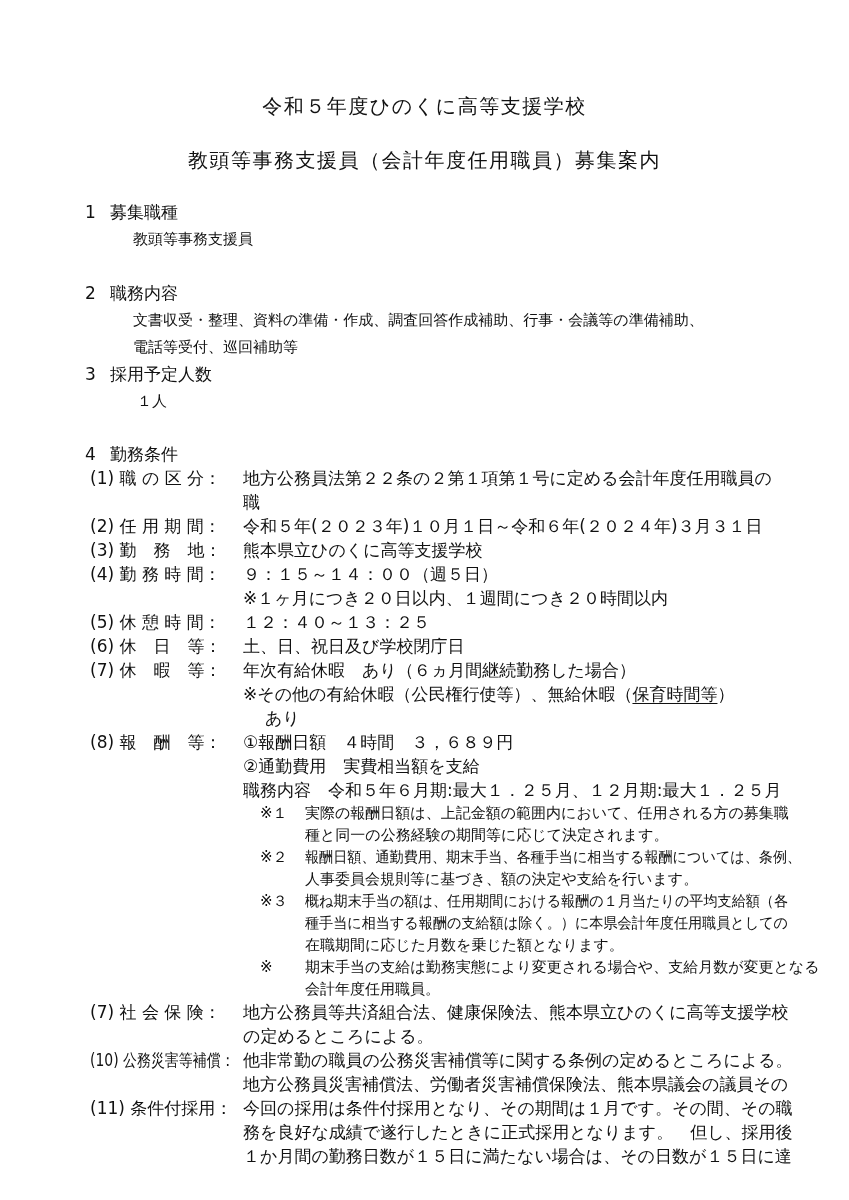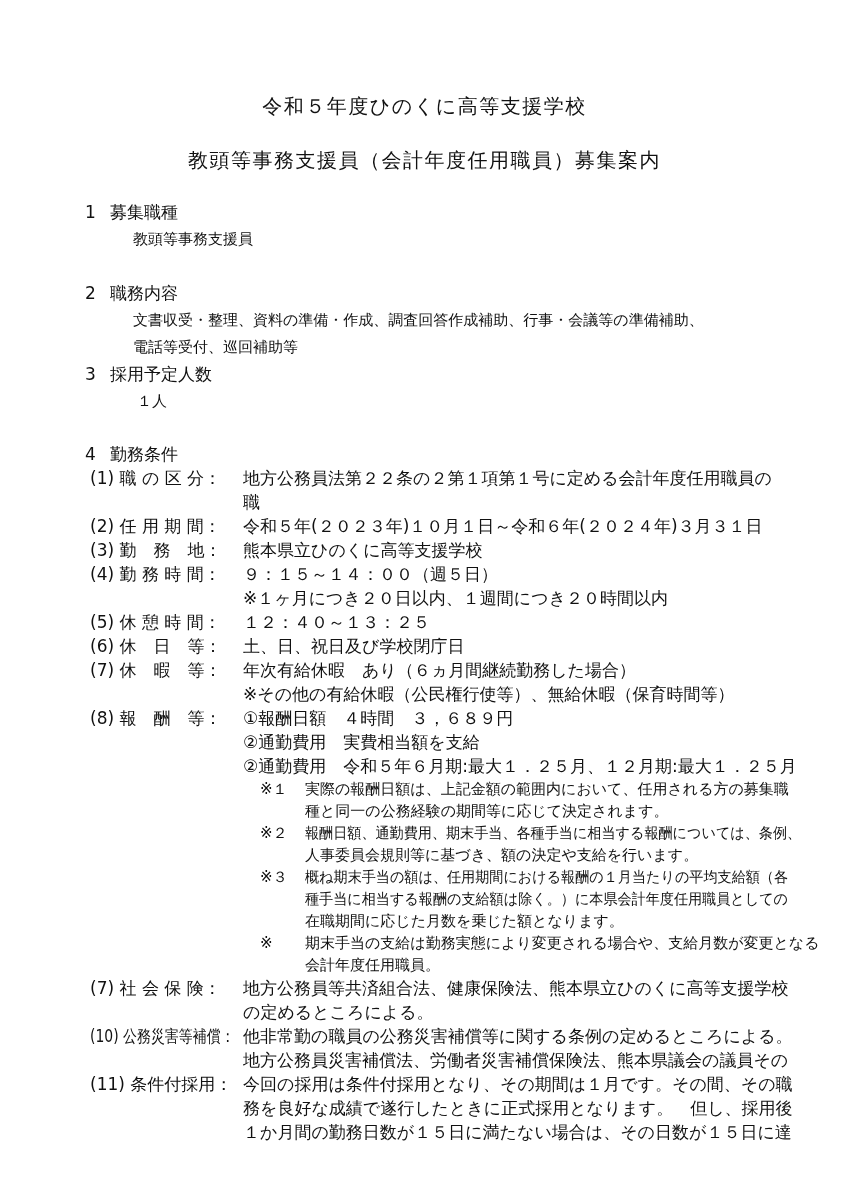--- a/index.html
+++ b/index.html
@@ -25,21 +25,21 @@
   .gap{height:27px;}
   
   .c4{font-size:17px;line-height:24px;margin-left:5px;}
   .c4 .sec-head{font-size:17px;line-height:24px;margin-left:-5px;}
   .c-row{display:flex;}
   .c-label{width:153px;flex:none;white-space:pre;overflow:visible;}
   .c-label.condensed{transform:scaleX(0.82);transform-origin:left center;}
   .c-body{flex:1;min-width:0;}
   .c-line{white-space:pre;}
   .c-note2{padding-left:22px;}
-  .u{text-underline-offset:3px;}
+  .u{text-decoration:underline;text-underline-offset:3px;}
   
   .notes{margin-left:17px;font-size:15px;line-height:22px;}
   .n-row{display:flex;}
   .n-marker{width:45px;flex:none;white-space:pre;}
   .n-body{flex:1;min-width:0;}
   .n-line{white-space:pre;}
   .condense{transform:scaleX(0.94);transform-origin:left center;}
 </style>
 </head>
 <body>
@@ -122,29 +122,30 @@
         <span class="c-body">
           <div class="c-line">土、日、祝日及び学校閉庁日</div>
         </span>
       </div>
 
       <div class="c-row">
         <span class="c-label">(7) 休　暇　等：</span>
         <span class="c-body">
           <div class="c-line">年次有給休暇　あり（６ヵ月間継続勤務した場合）</div>
           <div class="c-line"><span>※その他の有給休暇（公民権行使等）、無給休暇（</span><span class="u">保育時間等</span><span>）</span></div>
+          <div class="c-line c-note2">あり</div>
         </span>
       </div>
 
       <div class="c-row">
         <span class="c-label">(8) 報　酬　等：</span>
         <span class="c-body">
           <div class="c-line">①報酬日額　４時間　３，６８９円</div>
           <div class="c-line">②通勤費用　実費相当額を支給</div>
-          <div class="c-line">②通勤費用　令和５年６月期:最大１．２５月、１２月期:最大１．２５月</div>
+          <div class="c-line">職務内容　令和５年６月期:最大１．２５月、１２月期:最大１．２５月</div>
 
           <div class="notes">
             <div class="n-row">
               <span class="n-marker">※１</span>
               <span class="n-body">
                 <div class="n-line">実際の報酬日額は、上記金額の範囲内において、任用される方の募集職</div>
                 <div class="n-line">種と同一の公務経験の期間等に応じて決定されます。</div>
               </span>
             </div>
             <div class="n-row">

